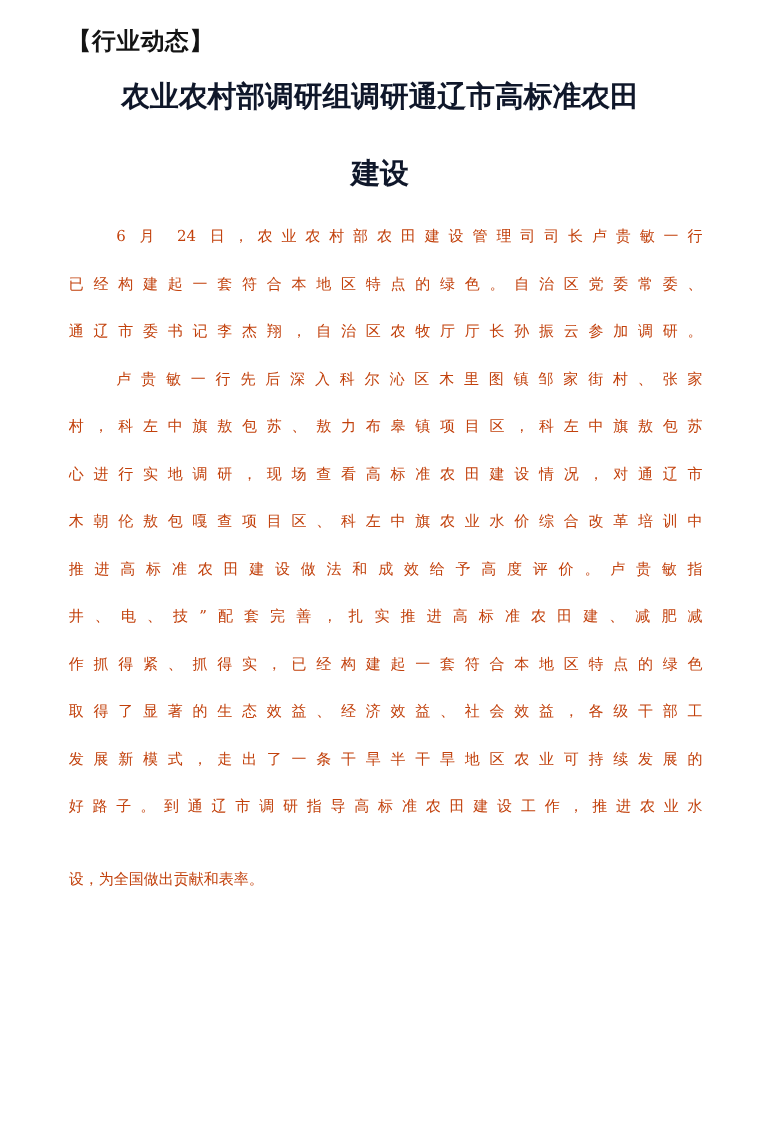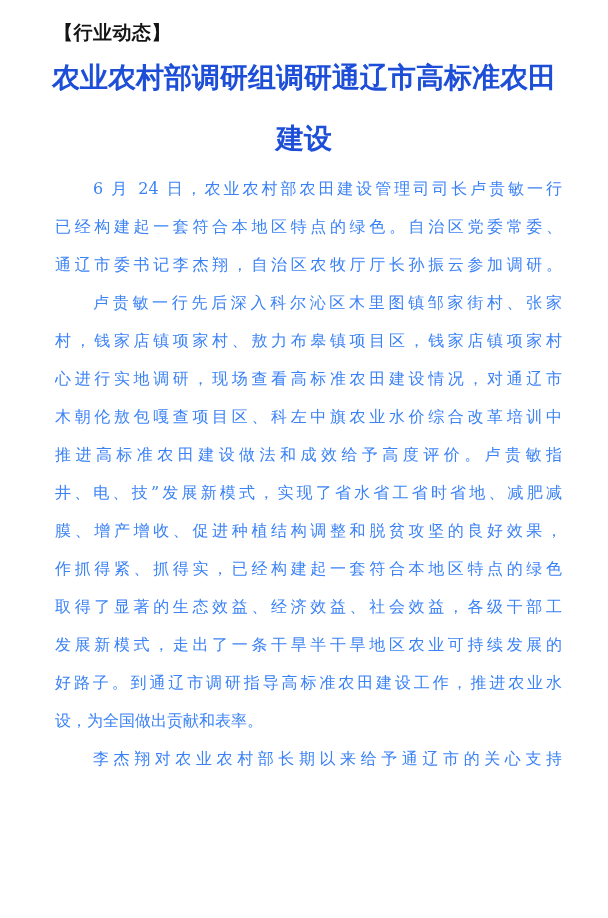--- a/index.html
+++ b/index.html
@@ -26,44 +26,44 @@
     color: #141414;
     letter-spacing: 0.5px;
     white-space: nowrap;
   }
   .doc-title {
     position: absolute;
     left: 28px;
     right: 28px;
     top: 47px;
     text-align: center;
-    font-size: 28px;
+    font-size: 23px;
     line-height: 61px;
     font-weight: 700;
-    color: #1d4ed8;
+    color: #0f172a;
   }
   .body-text {
     position: absolute;
     left: 55px;
     top: 170px;
     width: 507px;
-    font-size: 16px;
-    color: #3b82f6;
+    font-size: 12px;
+    color: #c2410c;
   }
   .para { margin: 0; padding: 0; }
   .bline {
     height: 38px;
     line-height: 38px;
     text-align: justify;
     text-align-last: justify;
     text-justify: inter-ideograph;
     overflow: hidden;
   }
   .bline.first { text-indent: 38px; }
-  .bline.end { text-align-last: left; }
+  .bline.end { text-align-last: left; margin-top: 20px; }
   .page-number {
     position: absolute;
     left: 0;
     right: 0;
     top: 887px;
     text-align: center;
     font-size: 16px;
     color: #222222;
     letter-spacing: 2px;
   }
@@ -83,34 +83,30 @@
   <div class="body-text">
 
     <div class="para">
       <div class="bline first">6 月 24 日，农业农村部农田建设管理司司长卢贵敏一行</div>
       <div class="bline">已经构建起一套符合本地区特点的绿色。自治区党委常委、</div>
       <div class="bline">通辽市委书记李杰翔，自治区农牧厅厅长孙振云参加调研。</div>
     </div>
 
     <div class="para">
       <div class="bline first">卢贵敏一行先后深入科尔沁区木里图镇邹家街村、张家</div>
-      <div class="bline">村，钱家店镇项家村、敖力布皋镇项目区，钱家店镇项家村</div>
+      <div class="bline">村，科左中旗敖包苏、敖力布皋镇项目区，科左中旗敖包苏</div>
       <div class="bline">心进行实地调研，现场查看高标准农田建设情况，对通辽市</div>
       <div class="bline">木朝伦敖包嘎查项目区、科左中旗农业水价综合改革培训中</div>
       <div class="bline">推进高标准农田建设做法和成效给予高度评价。卢贵敏指</div>
-      <div class="bline">井、电、技”发展新模式，实现了省水省工省时省地、减肥减</div>
-      <div class="bline">膜、增产增收、促进种植结构调整和脱贫攻坚的良好效果，</div>
+      <div class="bline">井、电、技”配套完善，扎实推进高标准农田建、减肥减</div>
       <div class="bline">作抓得紧、抓得实，已经构建起一套符合本地区特点的绿色</div>
       <div class="bline">取得了显著的生态效益、经济效益、社会效益，各级干部工</div>
       <div class="bline">发展新模式，走出了一条干旱半干旱地区农业可持续发展的</div>
       <div class="bline">好路子。到通辽市调研指导高标准农田建设工作，推进农业水</div>
       <div class="bline end">设，为全国做出贡献和表率。</div>
     </div>
 
-    <div class="para">
-      <div class="bline first">李杰翔对农业农村部长期以来给予通辽市的关心支持</div>
-    </div>
 
   </div>
 
   <div class="page-number">- 2 -</div>
 
 </div>
 
 </body></html>

